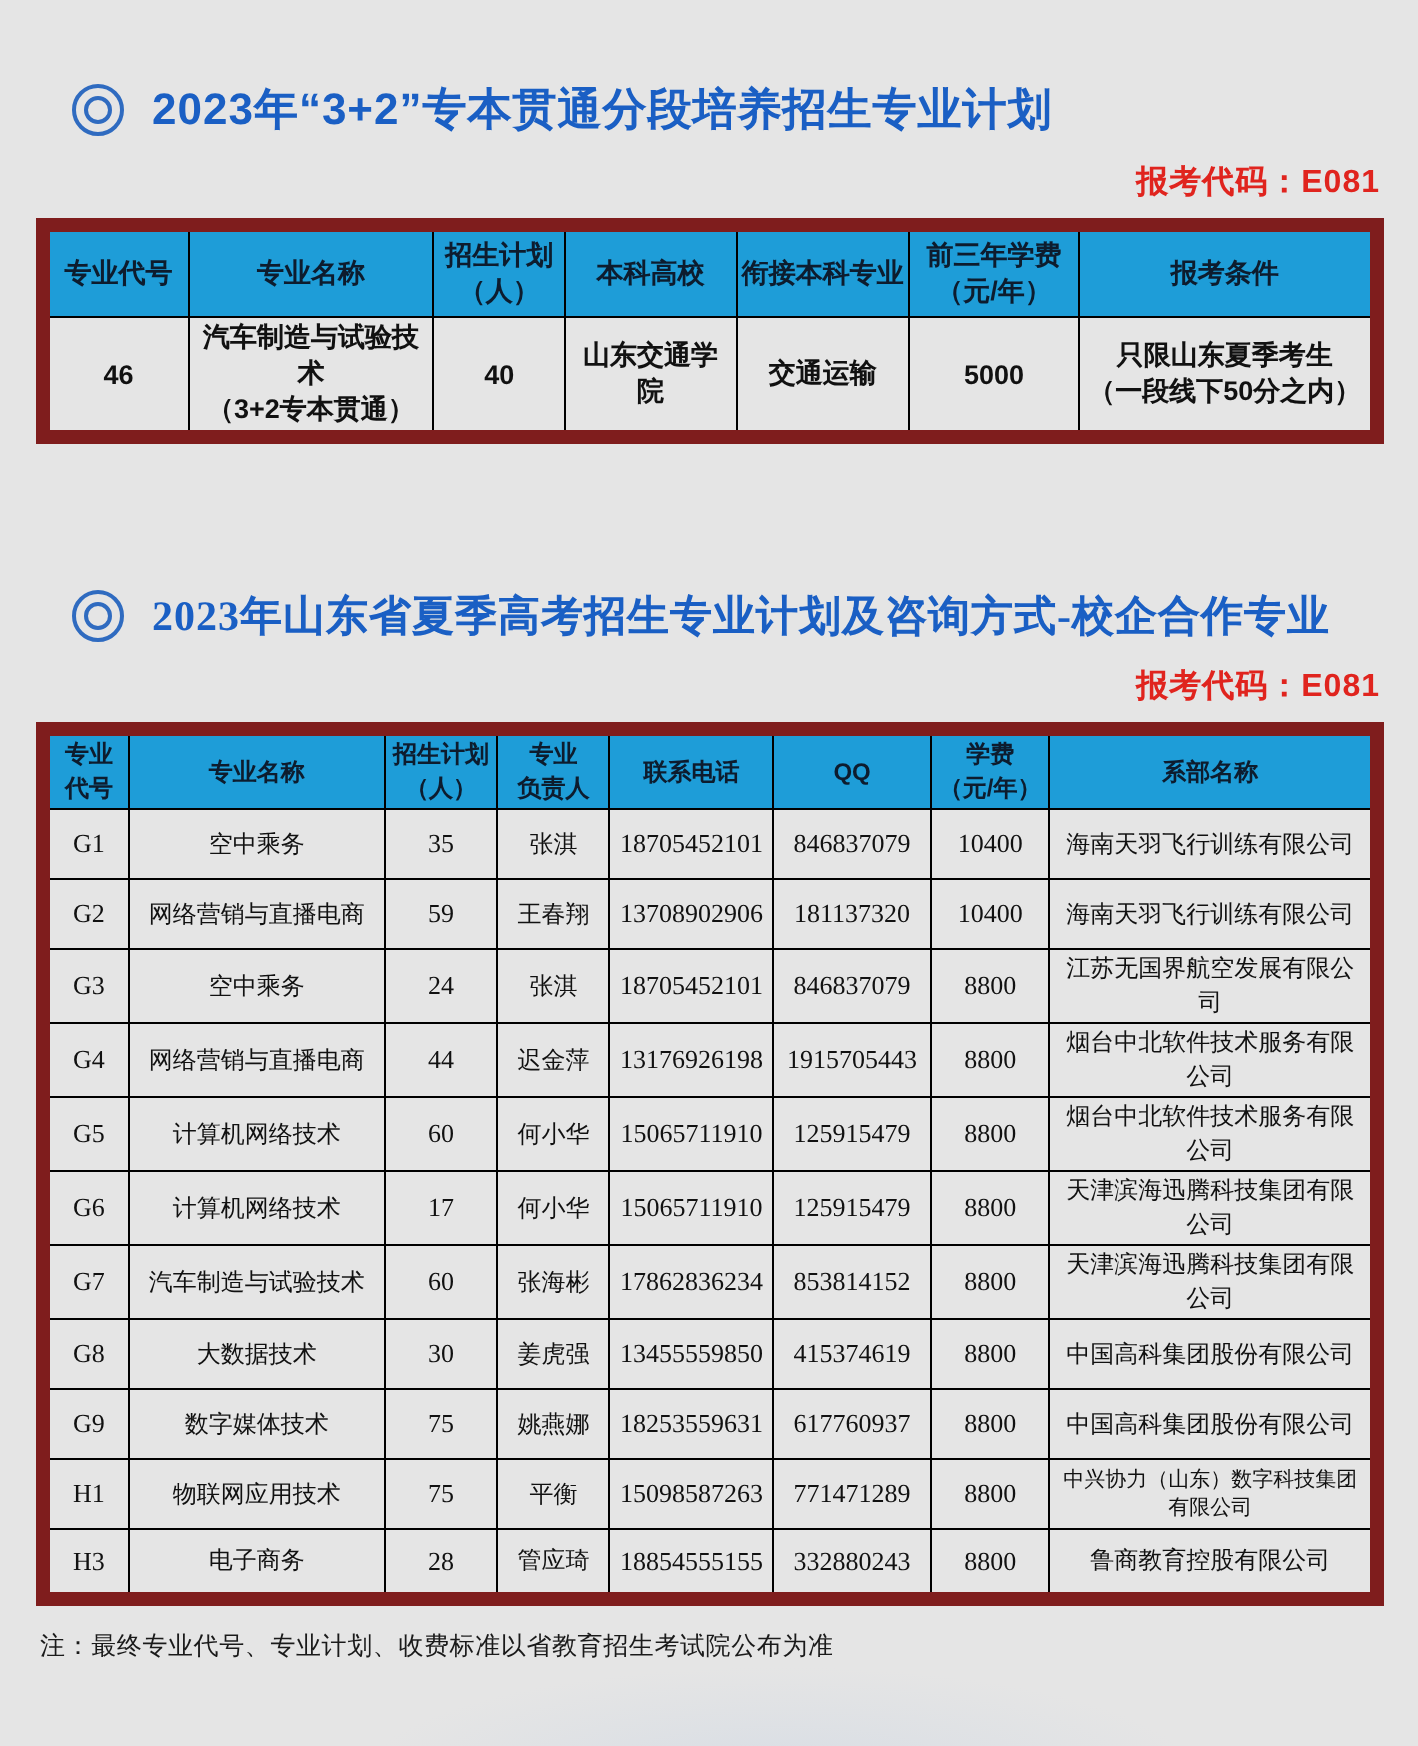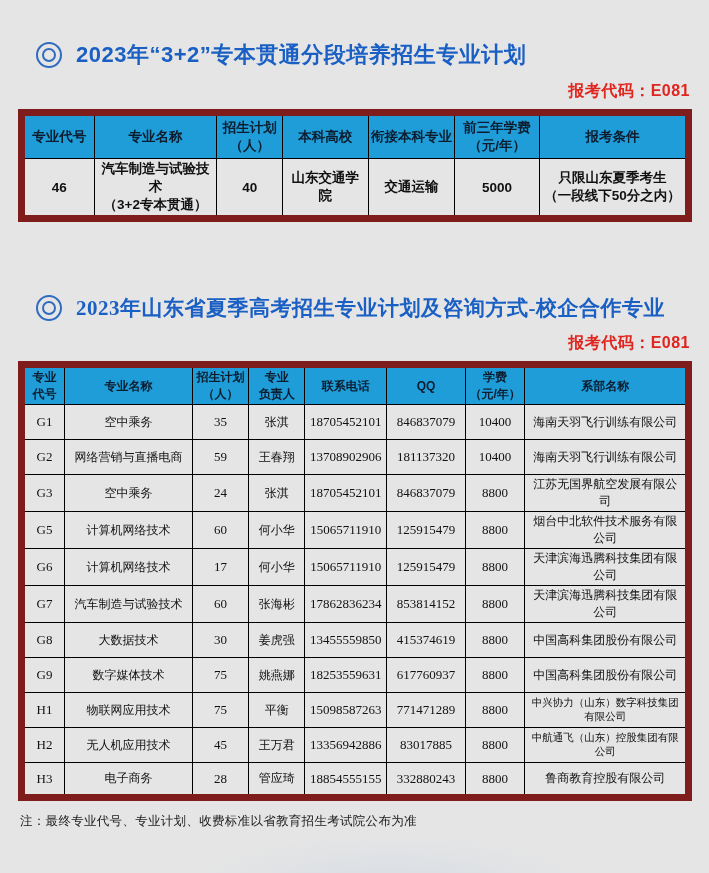--- a/index.html
+++ b/index.html
@@ -176,20 +176,30 @@
             <td>G3</td>
             <td>空中乘务</td>
             <td>24</td>
             <td>张淇</td>
             <td>18705452101</td>
             <td>846837079</td>
             <td>8800</td>
             <td>江苏无国界航空发展有限公司</td>
           </tr>
           <tr>
+            <td>G4</td>
+            <td>网络营销与直播电商</td>
+            <td>44</td>
+            <td>迟金萍</td>
+            <td>13176926198</td>
+            <td>1915705443</td>
+            <td>8800</td>
+            <td>烟台中北软件技术服务有限公司</td>
+          </tr>
+          <tr>
             <td>G5</td>
             <td>计算机网络技术</td>
             <td>60</td>
             <td>何小华</td>
             <td>15065711910</td>
             <td>125915479</td>
             <td>8800</td>
             <td>烟台中北软件技术服务有限公司</td>
           </tr>
           <tr>
@@ -236,30 +246,20 @@
             <td>H1</td>
             <td>物联网应用技术</td>
             <td>75</td>
             <td>平衡</td>
             <td>15098587263</td>
             <td>771471289</td>
             <td>8800</td>
             <td class="small-text">中兴协力（山东）数字科技集团有限公司</td>
           </tr>
           <tr>
-            <td>H2</td>
-            <td>无人机应用技术</td>
-            <td>45</td>
-            <td>王万君</td>
-            <td>13356942886</td>
-            <td>83017885</td>
-            <td>8800</td>
-            <td class="small-text">中航通飞（山东）控股集团有限公司</td>
-          </tr>
-          <tr>
             <td>H3</td>
             <td>电子商务</td>
             <td>28</td>
             <td>管应琦</td>
             <td>18854555155</td>
             <td>332880243</td>
             <td>8800</td>
             <td>鲁商教育控股有限公司</td>
           </tr>
         </tbody>

